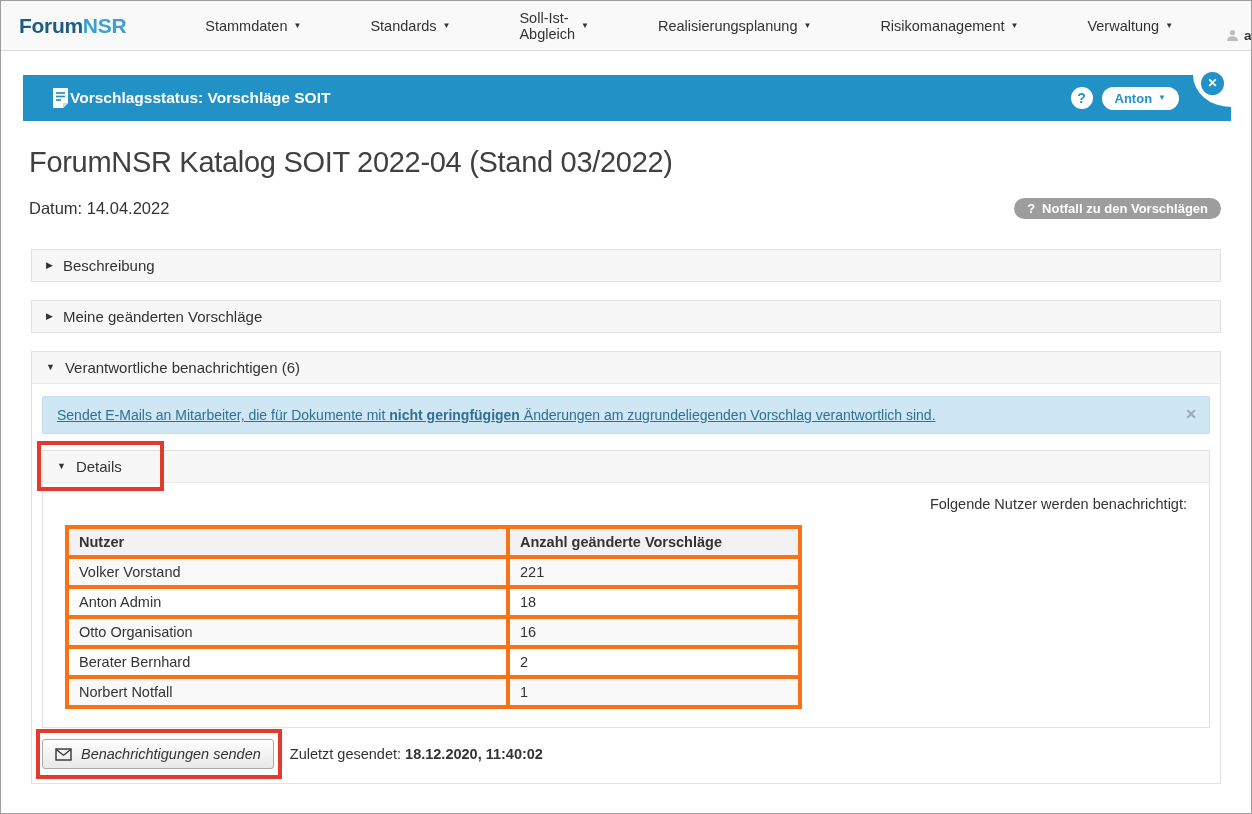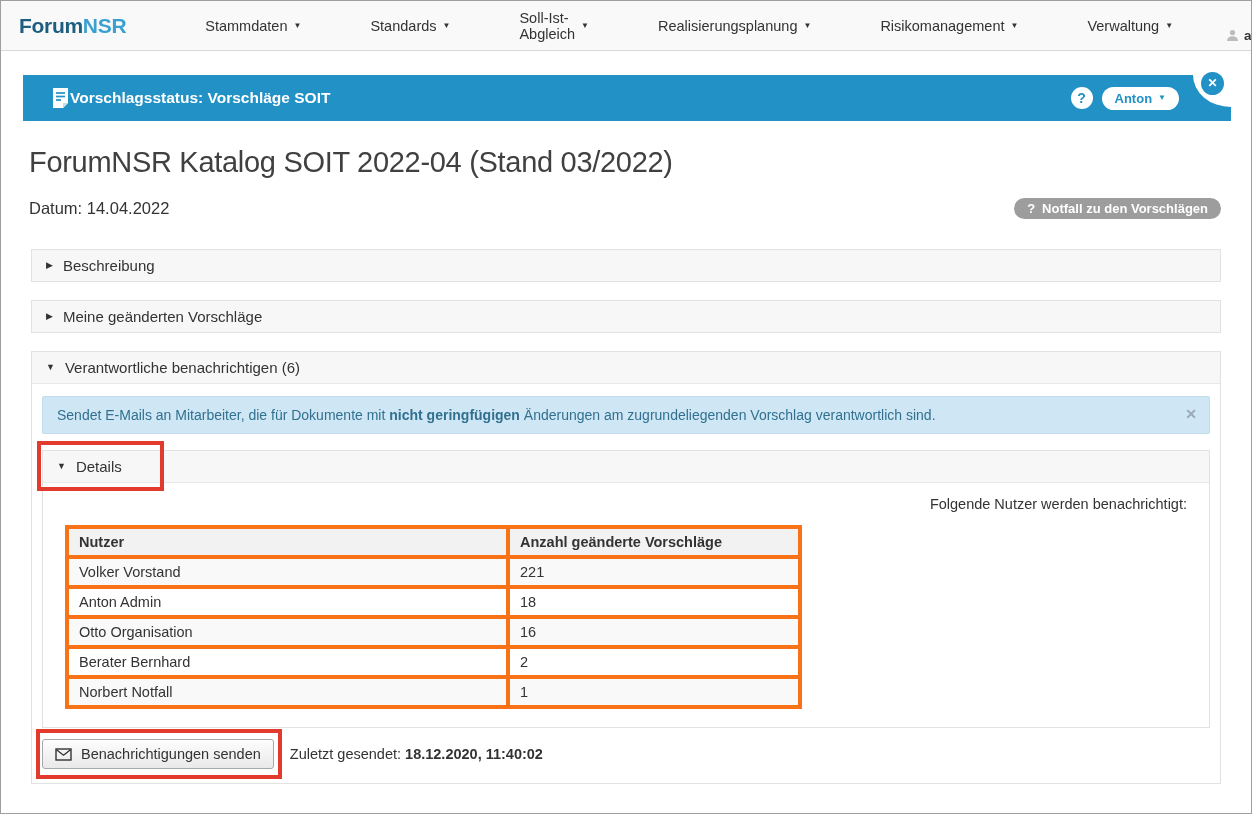--- a/index.html
+++ b/index.html
@@ -80,21 +80,21 @@
   .panel-header {
     background: #f7f7f7; padding: 7px 14px; font-size: 15px; color: #333;
     display: flex; align-items: center; gap: 10px; cursor: pointer; position: relative;
   }
   .tri { font-size: 9px; color: #333; line-height: 1; }
   .panel-body { background: #fff; border-top: 1px solid #e8e8e8; padding: 12px 10px 14px 10px; }
 
   
   .alert-info {
     position: relative; background: #cfe7f5; border: 1px solid #c0dcee; border-radius: 2px;
-    color: #31708f; font-size: 14px; padding: 10px 25px 10px 14px;
+    color: #31708f; font-size: 14px; padding: 10px 25px 10px 14px; text-decoration: underline;
   }
   .alert-info b { font-weight: bold; }
   .alert-close {
     position: absolute; right: 12px; top: 9px; background: none; border: none;
     color: #9aa9b4; font-weight: bold; font-size: 14px; cursor: pointer;
   }
 
   
   .details-panel { margin-top: 16px; border: 1px solid #e2e2e2; }
   .details-body { border-top: 1px solid #e8e8e8; padding: 13px 22px 18px 22px; }
@@ -107,20 +107,21 @@
   table.users tbody tr:nth-child(odd) { background: #f9f9f9; }
 
   
   .send-row { display: flex; align-items: center; gap: 16px; margin-top: 11px; padding-left: 0; }
   .btn-wrap { position: relative; display: inline-block; margin-left: 0; }
   .send-btn {
     display: inline-flex; align-items: center; gap: 9px;
     background: linear-gradient(#fdfdfd, #e9e9e9); border: 1px solid #a8a8a8; border-radius: 3px;
     padding: 6px 12px; font-size: 14.5px; color: #333; cursor: pointer;
     font-family: "Liberation Sans", sans-serif;
+    font-style: italic;
   }
   .last-sent { font-size: 14.5px; color: #333; }
   .last-sent b { font-weight: bold; }
 
   
   .annotation { position: absolute; border: 4px solid #e23b2e; pointer-events: none; }
   .annotation.details-box { left: -6px; top: -10px; width: 127px; height: 50px; }
   .annotation.button-box { left: -6px; top: -10px; right: -8px; bottom: -10px; }
 
   .icon { display: inline-flex; align-items: center; justify-content: center; }

